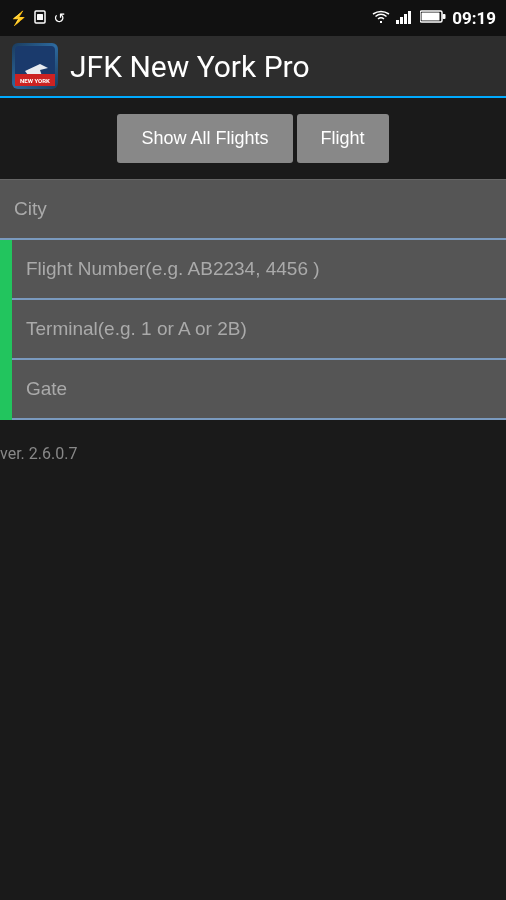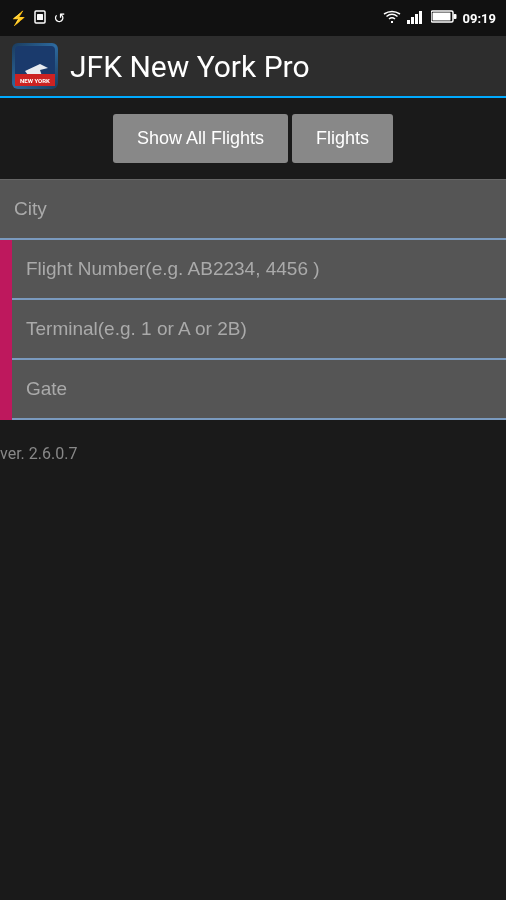--- a/index.html
+++ b/index.html
@@ -42,21 +42,21 @@
       font-size: 13px;
     }
 
     .status-icon {
       color: white;
       font-size: 14px;
     }
 
     .status-time {
       color: white;
-      font-size: 13px;
+      font-size: 17px;
       font-weight: bold;
     }
 
     
     .app-header {
       width: 100%;
       height: 62px;
       background-color: #2d2d2d;
       display: flex;
       align-items: center;
@@ -111,21 +111,21 @@
       font-weight: normal;
       border: none;
       padding: 14px 24px;
       cursor: pointer;
       border-radius: 3px;
     }
 
     
     .form-container {
       width: 100%;
-      background-color: #be185d;
+      background-color: #22c55e;
       border-top: 1px solid #666;
     }
 
     .form-field {
       width: 100%;
       background-color: #555555;
       padding: 14px 14px 10px 14px;
       border-bottom: 2px solid #7a9abf;
       margin-bottom: 0;
     }
@@ -218,21 +218,21 @@
 
       <rect x="0" y="28" width="40" height="12" rx="0" fill="#cc2222"></rect>
       <text x="20" y="37" fill="white" font-size="6" text-anchor="middle" font-weight="bold">NEW YORK</text>
     </svg>
   </div>
   <span class="app-title">JFK New York Pro</span>
 </div>
 
 <div class="button-row">
   <button class="btn-show-all">Show All Flights</button>
-  <button class="btn-filter">Flights</button>
+  <button class="btn-filter">Flight</button>
 </div>
 
 <div class="form-container">
   <div class="form-field">
     <input class="form-input" type="text" placeholder="City" style="">
   </div>
   <div class="form-field">
     <input class="form-input" type="text" placeholder="Flight Number(e.g. AB2234, 4456 )" style="">
   </div>
   <div class="form-field">

